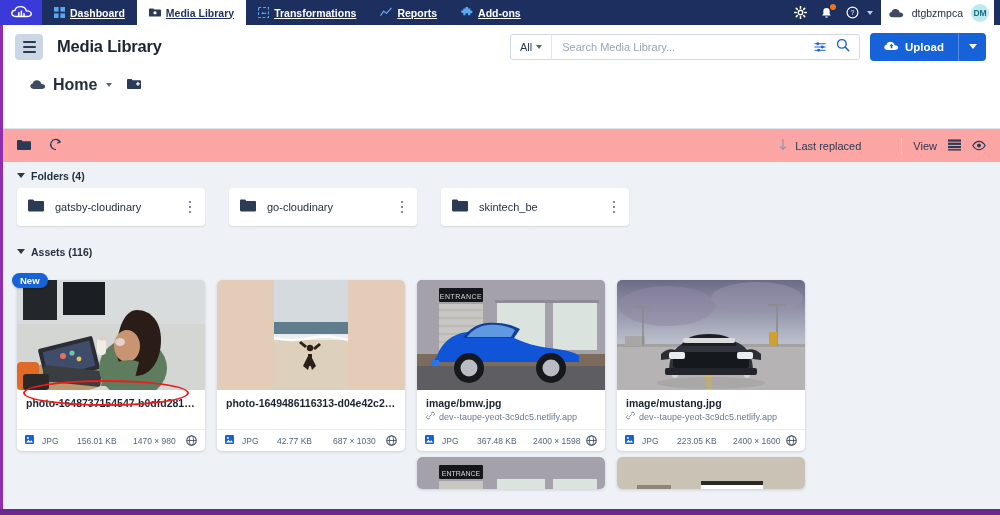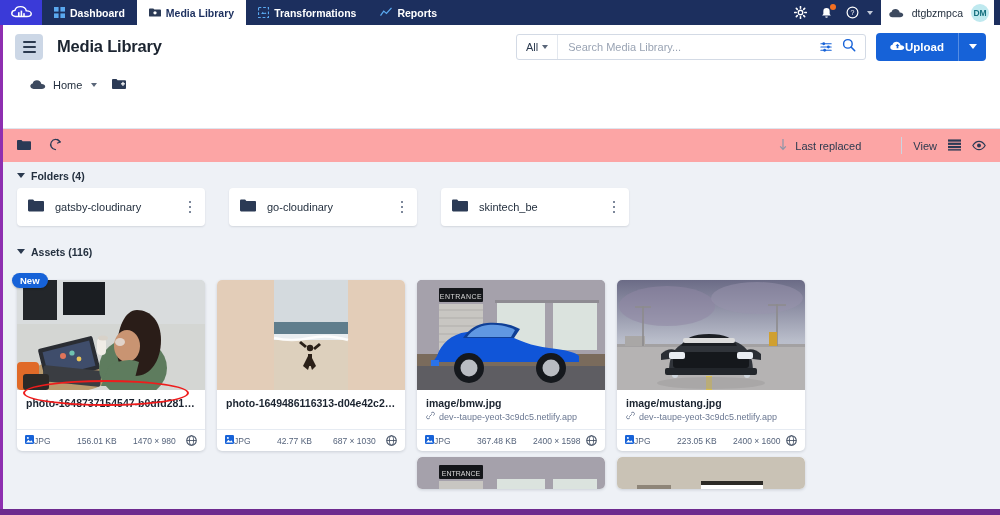--- a/index.html
+++ b/index.html
@@ -26,21 +26,21 @@
     width: 42px; height: 25px;
     background: #3a3ad8;
     display: flex; align-items: center; justify-content: center;
   }
   .logo-glyph { display: block; }
   .nav-items { display: flex; align-items: stretch; height: 25px; }
   .nav-item {
     display: flex; align-items: center; gap: 5px;
     padding: 0 12px; height: 25px;
     color: #ffffff; font-size: 10.5px; font-weight: bold;
-    white-space: nowrap; cursor: pointer; position: relative;
+    white-space: nowrap; cursor: pointer; position: relative; text-decoration: underline;
   }
   .nav-item.active {
     background: #ffffff; color: #1c2f5e;
   }
   .nav-ico { display: flex; align-items: center; }
   .nav-right {
     margin-left: auto; display: flex; align-items: center; height: 25px;
     padding-right: 6px; gap: 2px;
   }
   .nav-icon-btn {
@@ -115,38 +115,38 @@
   }
   .search-input::placeholder { color: #9aa4b4; }
   .search-tools { display: flex; align-items: center; gap: 7px; padding-right: 9px; }
   .filter-ico { display: flex; align-items: center; gap: 2px; cursor: pointer; }
   .upload-btn {
     display: flex; align-items: stretch;
     height: 28px; border-radius: 4px; overflow: hidden;
     background: #1662d8; cursor: pointer;
   }
   .upload-main {
-    display: flex; align-items: center; 
+    display: flex; align-items: center; gap: 6px;
     padding: 0 14px; color: #fff; font-size: 11.5px; font-weight: bold;
   }
   .upload-split {
     width: 28px; display: flex; align-items: center; justify-content: center;
     border-left: 1px solid rgba(255,255,255,0.28);
   }
   .chev-white {
     width: 0; height: 0; border-left: 4.5px solid transparent;
     border-right: 4.5px solid transparent; border-top: 5px solid #fff;
   }
 
   
   .breadcrumb {
     height: 33px; display: flex; align-items: center;
     padding-left: 27px; gap: 7px; background: #ffffff;
   }
-  .bc-label { font-size: 11px; font-weight: normal; color: #24303f; }
+  .bc-label { font-size: 16px; font-weight: bold; color: #24303f; }
   .bc-caret {
     width: 0; height: 0; border-left: 3.5px solid transparent;
     border-right: 3.5px solid transparent; border-top: 4.5px solid #5a6679;
     margin-left: 2px;
   }
 
   
   .gallery-toolbar {
     height: 34px; background: #fca5a5;
     border-top: 1px solid #dfe5ee;
@@ -215,21 +215,21 @@
   .meta-sub {
     display: flex; align-items: center; gap: 4px;
     font-size: 9px; color: #6b7892; margin-top: 2px;
   }
   .footer-row {
     display: flex; align-items: center;
     border-top: 1px solid #e6ebf2;
     height: 22px; padding: 0 8px; margin-top: 5px;
     font-size: 8.5px; color: #55637b;
   }
-  .ft-fmt { display: flex; align-items: center; gap: 0; width: 52px; }
+  .ft-fmt { display: flex; align-items: center; gap: 8px; width: 52px; }
   .ft-size { width: 56px; text-align: left; }
   .ft-dim { flex: 1; text-align: left; }
   .ft-ico { margin-left: auto; display: flex; align-items: center; }
 
   
   .annot-ellipse {
     position: absolute;
     border: 2.5px solid #ef1c1c;
     border-radius: 50%;
     pointer-events: none;
@@ -291,20 +291,28 @@
 
       <div class="nav-item">
         <span class="nav-ico">
           <svg width="12" height="11" viewBox="0 0 13 12">
               <polyline points="0.5,9.5 4,4.5 7,7 12.5,1" fill="none" stroke="#5aa9f0" stroke-width="1.4"></polyline>
             </svg>
         </span>
         <span>Reports</span>
       </div>
 
+      <div class="nav-item">
+        <span class="nav-ico">
+          <svg width="12" height="12" viewBox="0 0 12 12">
+              <path d="M4.5 0.6a1.3 1.3 0 012.6 0v.9h2.2v2.1h.9a1.3 1.3 0 010 2.6h-.9v2.1H7.1v-.9a1.3 1.3 0 00-2.6 0v.9H2.3V5.9h-.9a1.3 1.3 0 010-2.6h.9V1.5h2.2z" fill="#5aa9f0"></path>
+            </svg>
+        </span>
+        <span>Add-ons</span>
+      </div>
     </div>
 
     <div class="nav-right">
       <div class="nav-icon-btn">
         <svg width="13" height="13" viewBox="0 0 14 14">
             <circle cx="7" cy="7" r="2.4" fill="none" stroke="#ffffff" stroke-width="1.4"></circle>
             <g stroke="#ffffff" stroke-width="1.7" stroke-linecap="round">
               <line x1="7" y1="0.7" x2="7" y2="2.4"></line>
               <line x1="7" y1="11.6" x2="7" y2="13.3"></line>
               <line x1="0.7" y1="7" x2="2.4" y2="7"></line>

